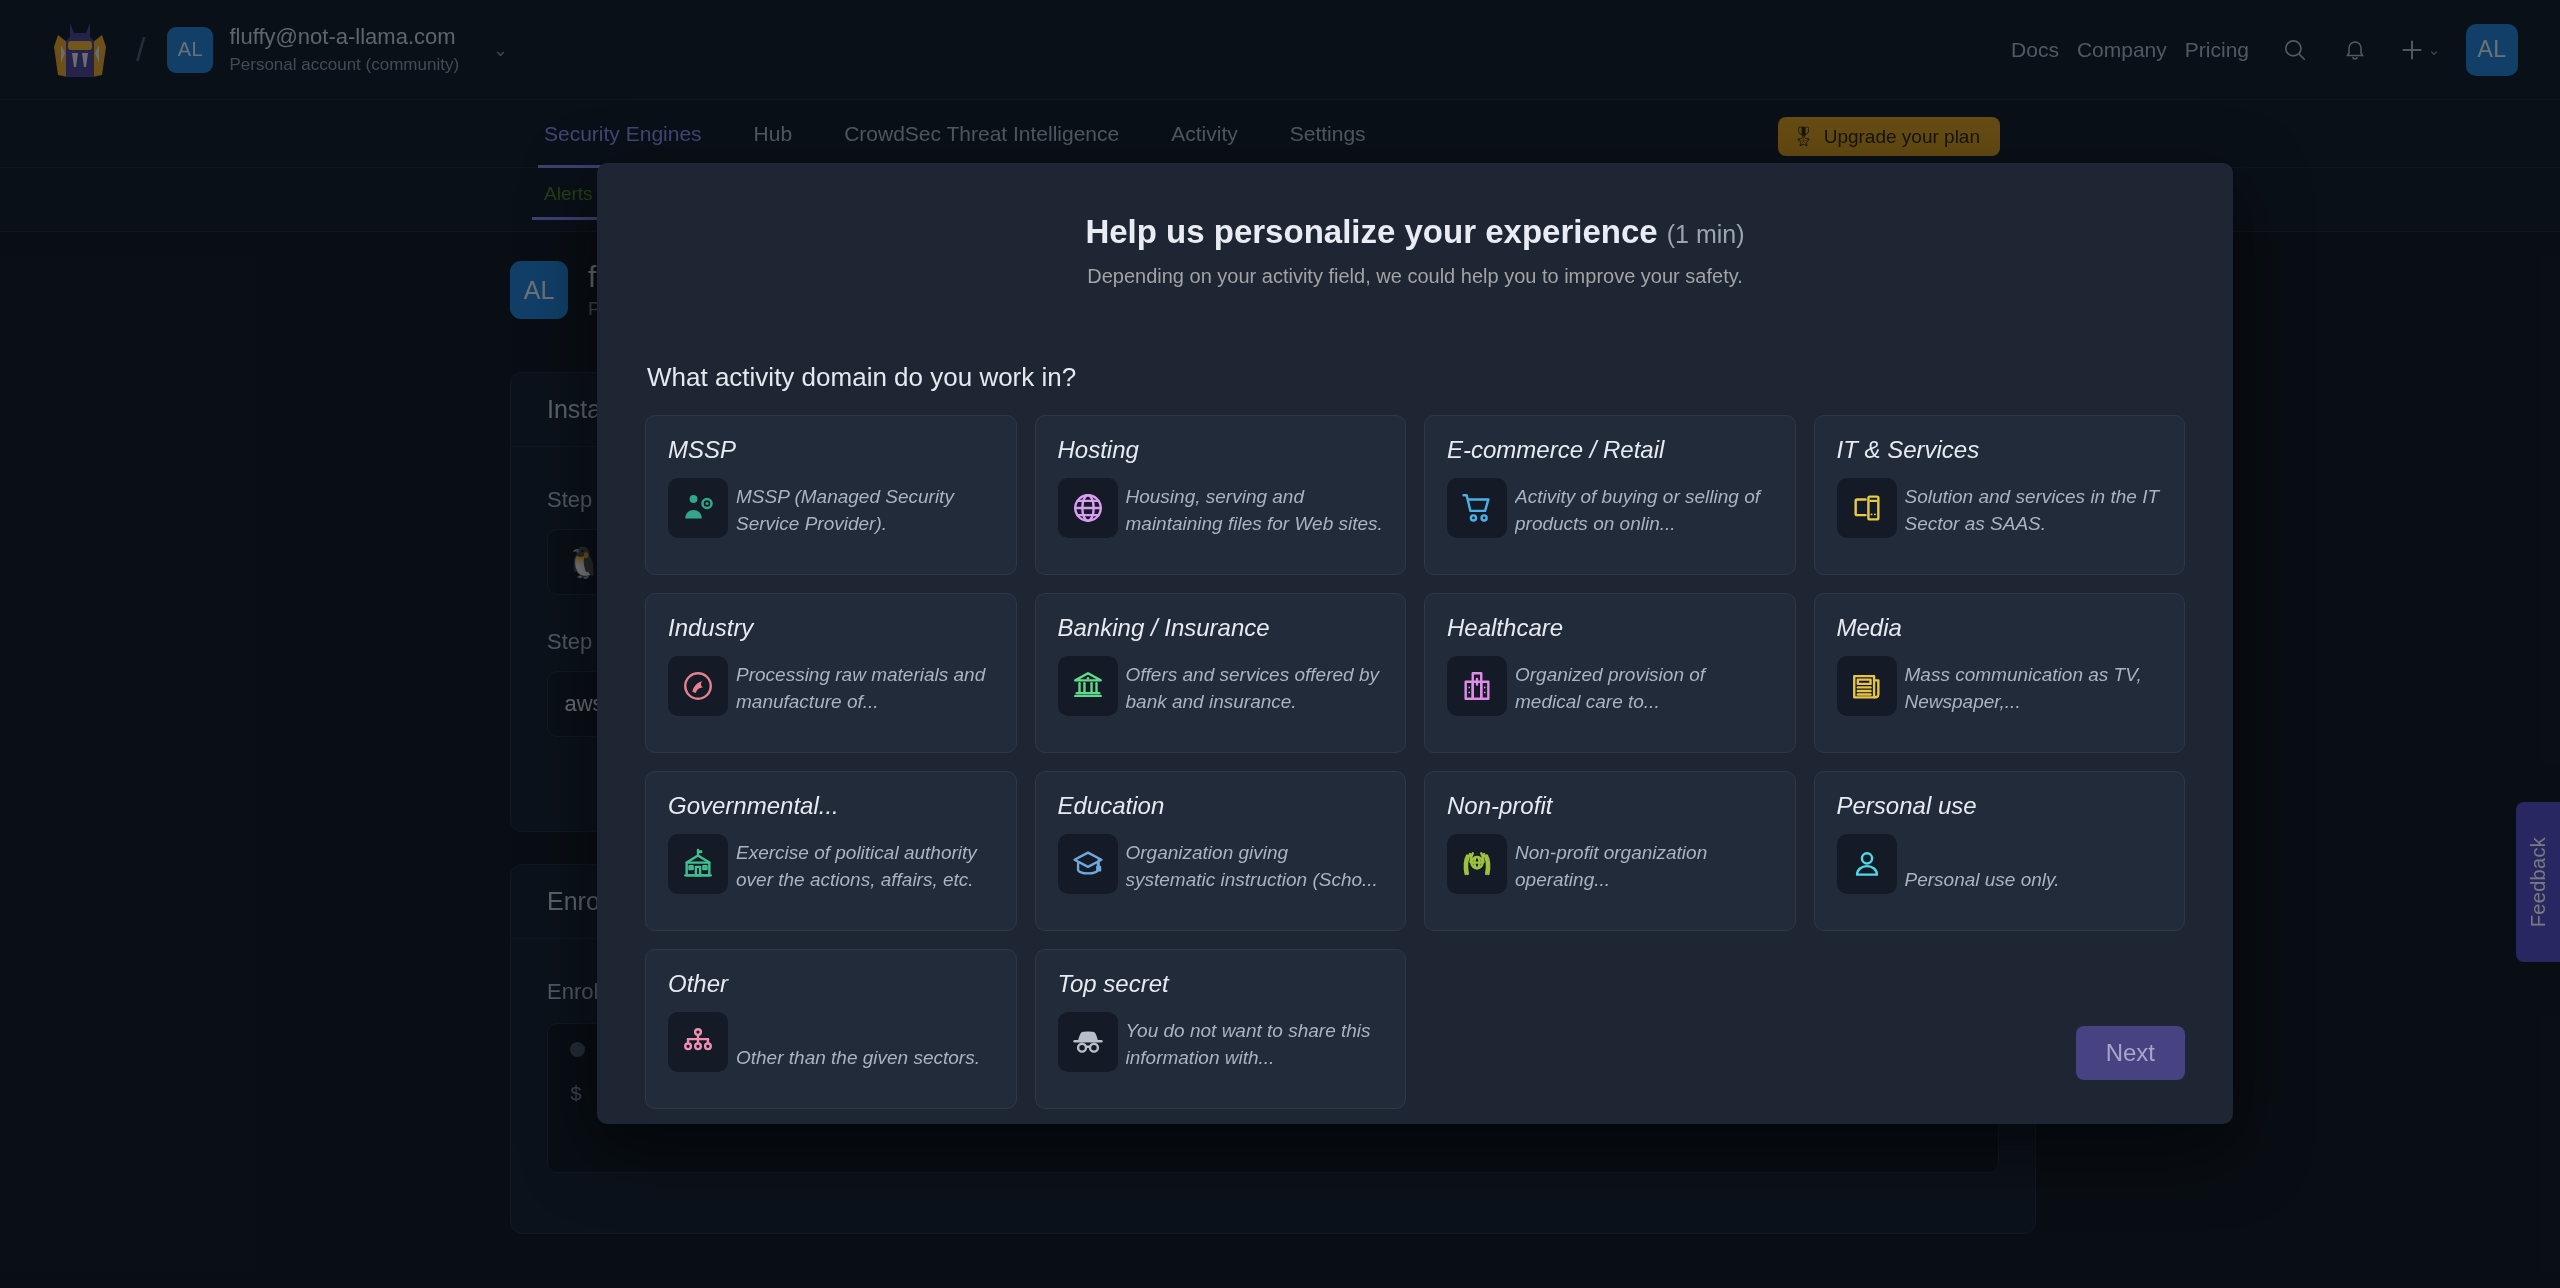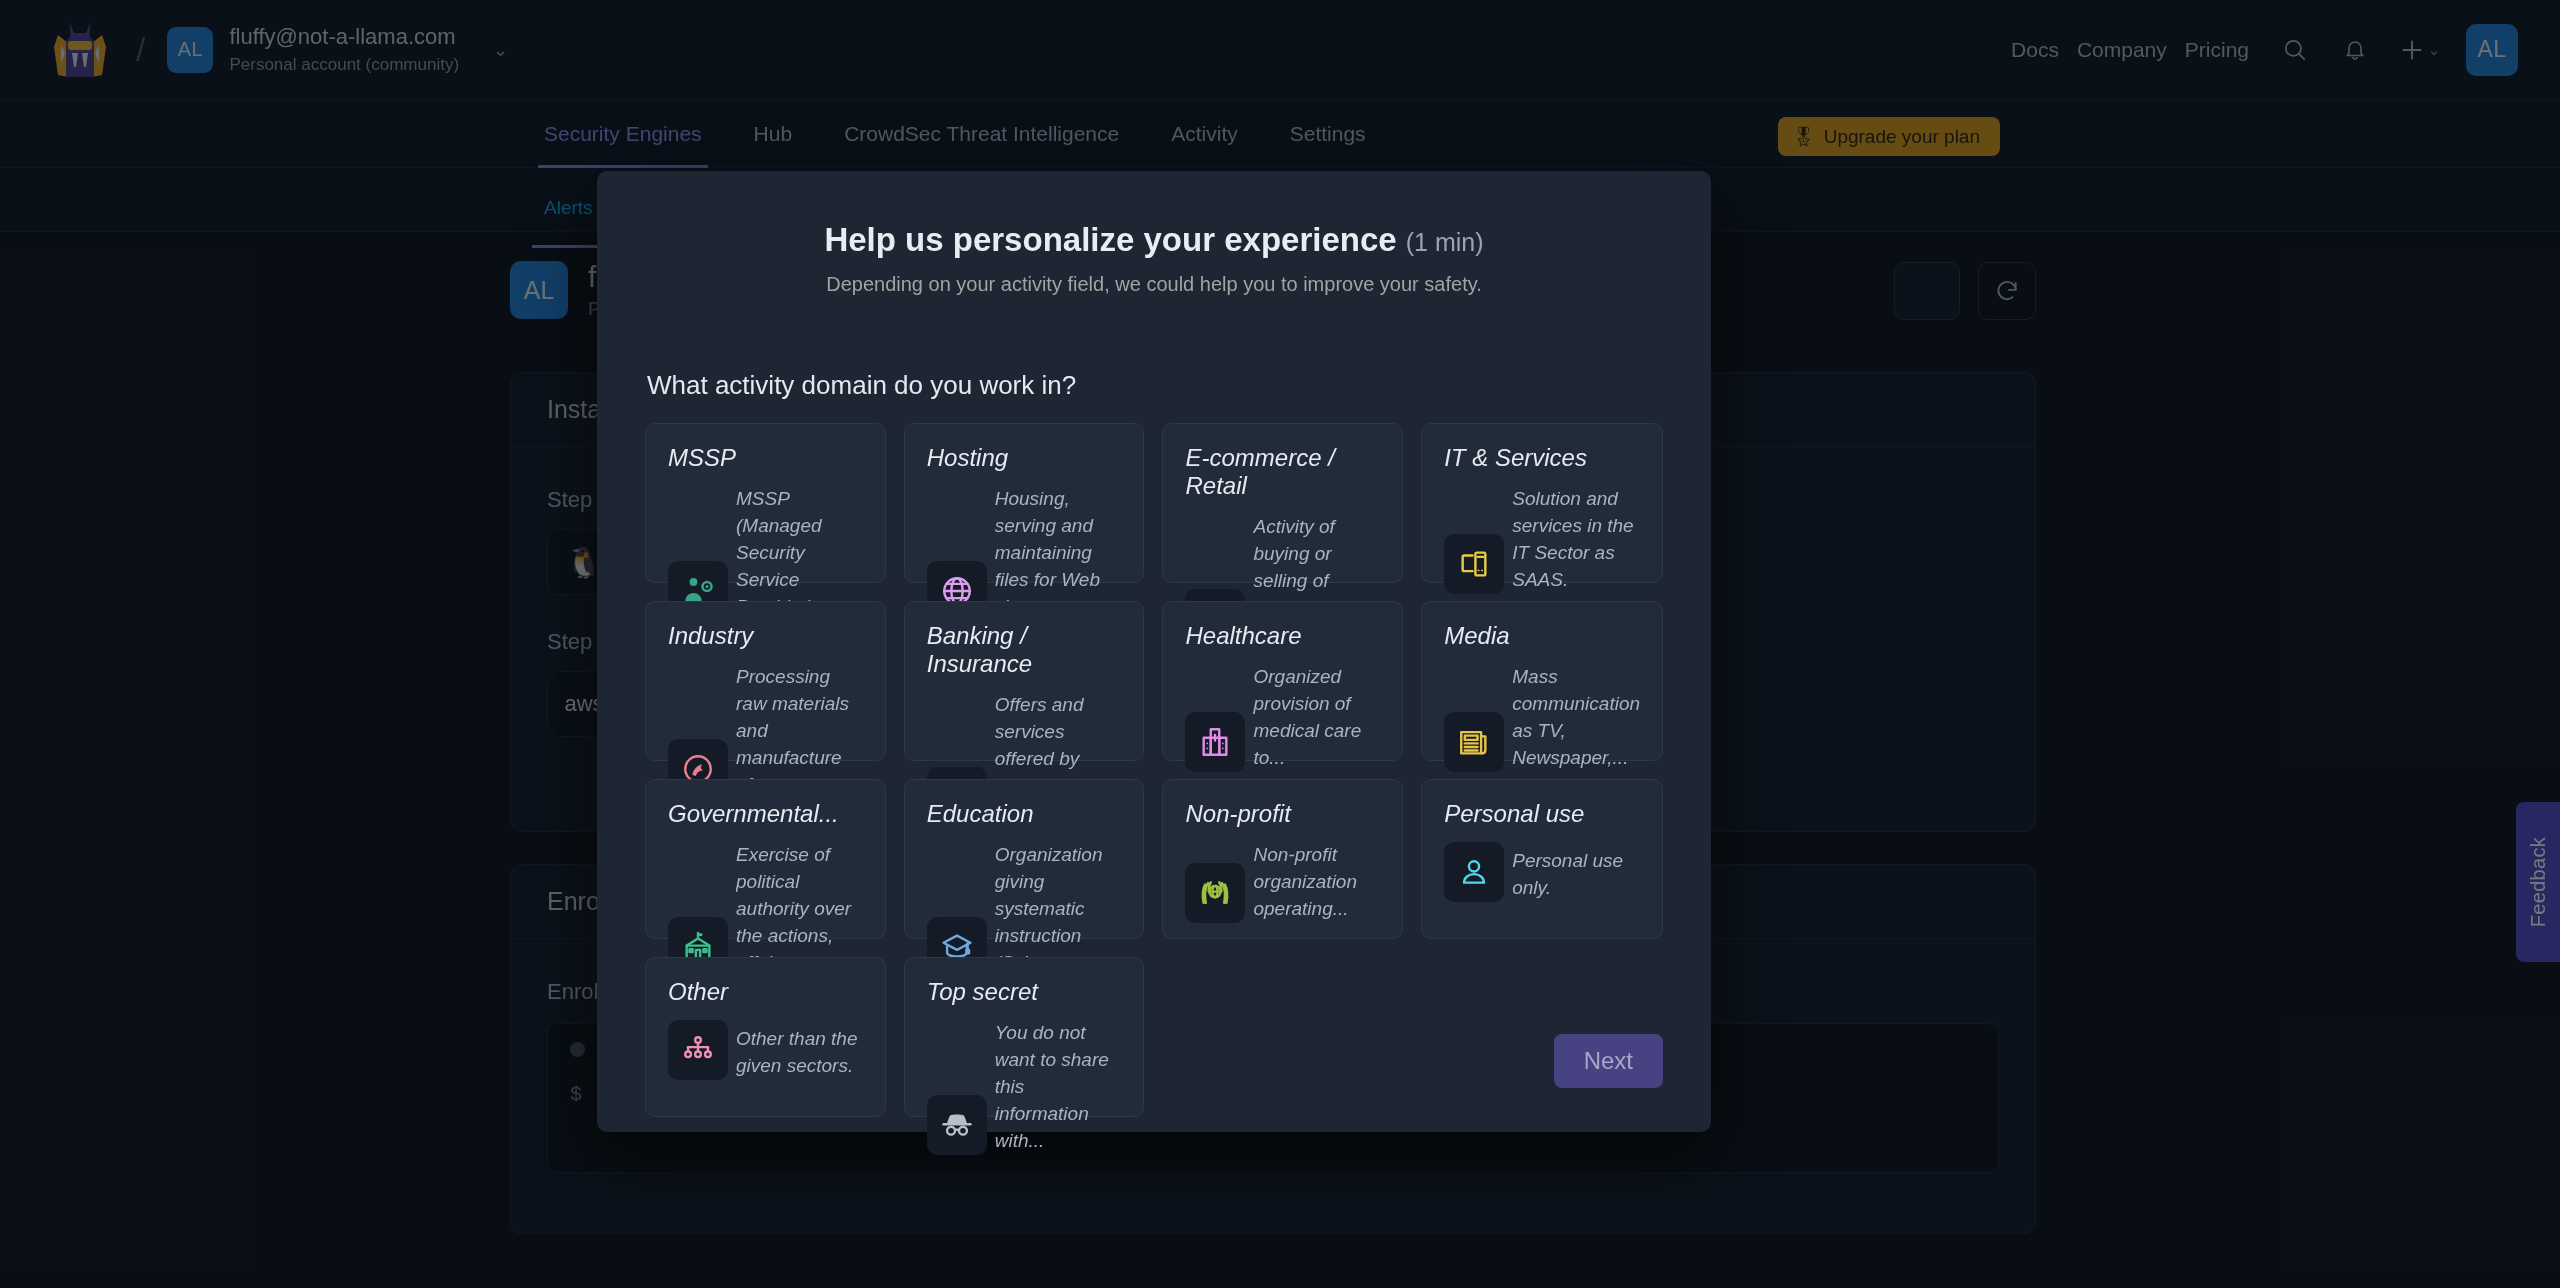--- a/index.html
+++ b/index.html
@@ -75,23 +75,23 @@
     font-size: 19px; padding: 8px 20px 8px 14px; border-radius: 8px;
     display: flex; align-items: center; gap: 8px;
   }
 
   
   .subbar {
     position: absolute; top: 168px; left: 0; width: 2560px; height: 64px;
     background: #0e141f; border-bottom: 1px solid #1b2130;
   }
   .subtab {
-    position: absolute; left: 518px; top: 0; height: 80px;
+    position: absolute; left: 518px; top: 0; height: 52px;
     display: flex; align-items: center; padding: 0 26px;
-    font-size: 19px; color: #0ea5e9;
+    font-size: 19px; color: #4d7c0f;
   }
   .subtab::after {
     content: ''; position: absolute; bottom: 0; left: 14px; right: 14px;
     height: 3px; background: #7f80e0;
   }
 
   
   .page { position: absolute; top: 232px; left: 0; width: 2560px; bottom: 0; background: #0d1117; }
 
   .profile-row {
@@ -156,25 +156,24 @@
     writing-mode: vertical-rl; transform: rotate(180deg);
     color: #fff; font-size: 20px; letter-spacing: .3px;
   }
 
   
   .overlay {
     position: absolute; inset: 0; background: rgba(8,12,19,0.55);
   }
   .modal {
     position: absolute; left: 597px; top: 163px;
-    width: 1114px; height: 961px;
+    width: 1636px; height: 961px;
     background: #1e2633; border-radius: 10px;
     box-shadow: 0 24px 70px rgba(0,0,0,.55);
     padding: 36px 48px 0;
-    margin-top: 8px;
   }
   .modal-title {
     text-align: center; font-size: 33px; color: #e9edf3; font-weight: 600;
     margin-top: 14px;
   }
   .modal-title .dur { font-size: 25px; color: #9aa4b2; font-weight: 400; }
   .modal-sub {
     text-align: center; font-size: 20px; color: #a3a3a3; margin-top: 14px;
   }
   .modal-q {

